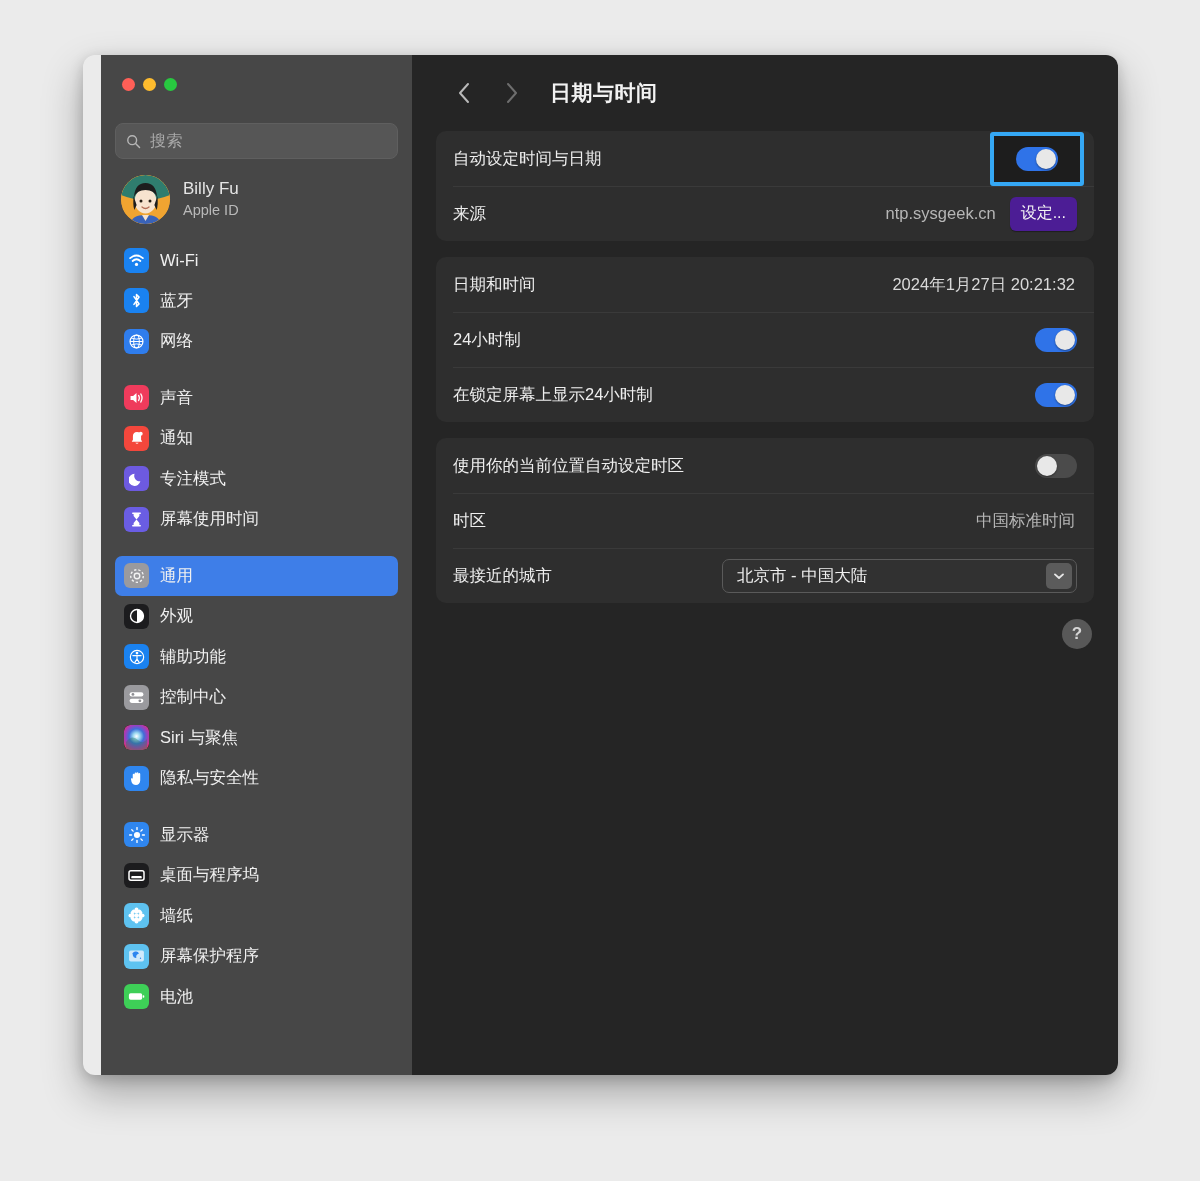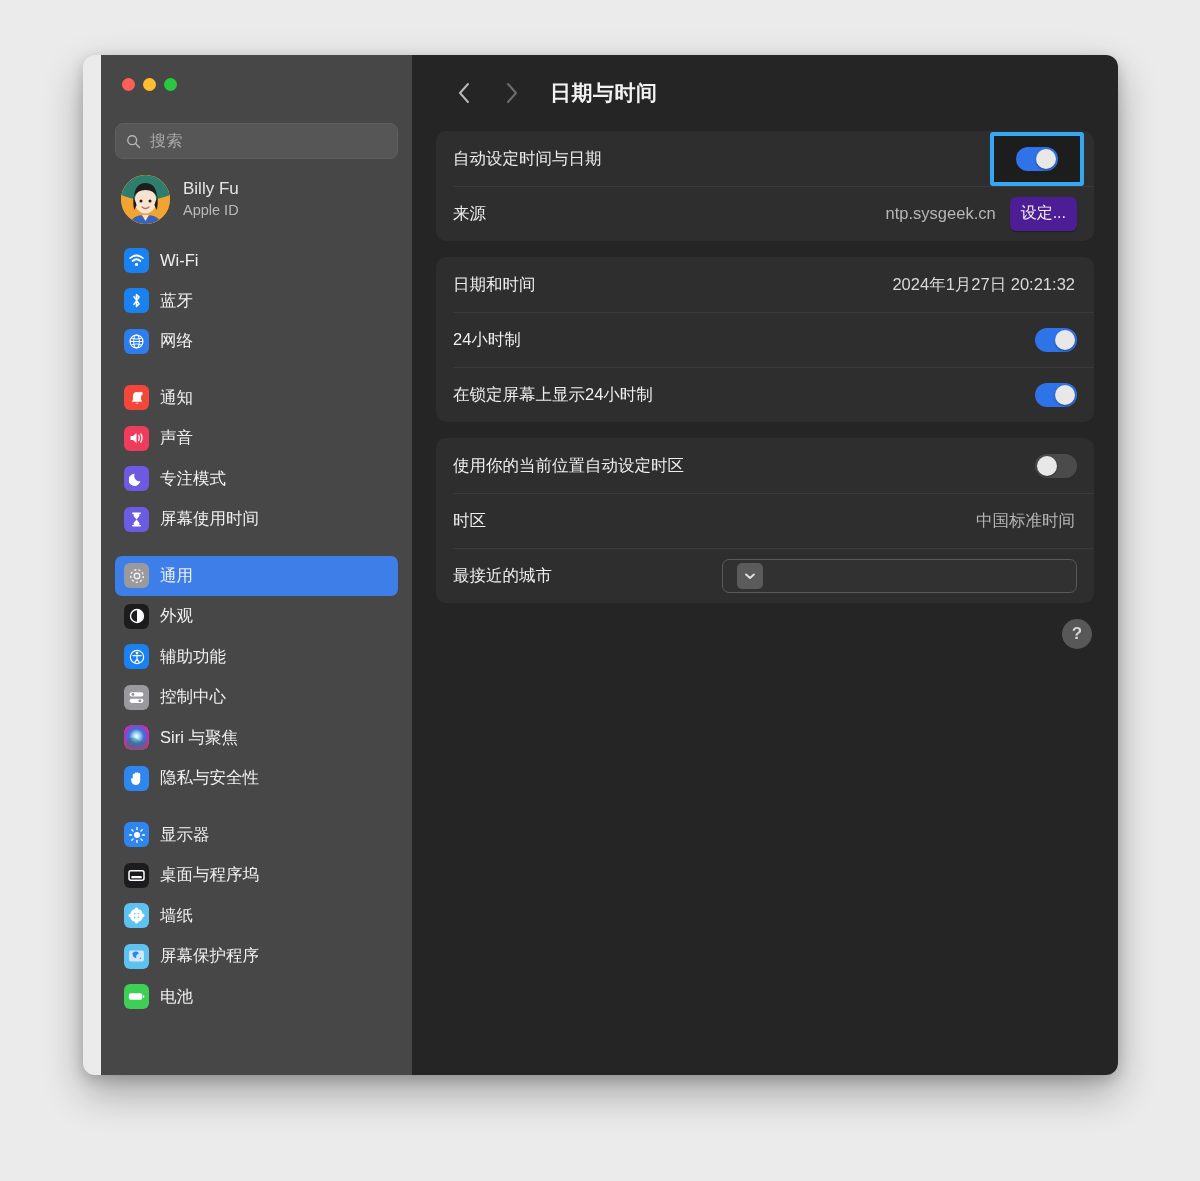--- a/index.html
+++ b/index.html
@@ -267,38 +267,38 @@
               <path d="M3.7 6 Q10 8.4 16.3 6" fill="none" stroke="#fff" stroke-width="1.1"></path>
               <path d="M3.7 14 Q10 11.6 16.3 14" fill="none" stroke="#fff" stroke-width="1.1"></path>
             </svg>
           </span>
           <span class="lbl">网络</span>
         </div>
       </div>
 
       <div class="group">
         <div class="row">
+          <span class="ico" style="background:#ef3b5c">
+            <svg width="17" height="16" viewBox="0 0 20 18">
+              <path d="M3 6.6 H6 L10 3 V15 L6 11.4 H3 Z" fill="#fff"></path>
+              <path d="M12.4 6 Q14.4 9 12.4 12" fill="none" stroke="#fff" stroke-width="1.5" stroke-linecap="round"></path>
+              <path d="M15 4.2 Q18 9 15 13.8" fill="none" stroke="#fff" stroke-width="1.5" stroke-linecap="round"></path>
+            </svg>
+          </span>
+          <span class="lbl">声音</span>
+        </div>
+        <div class="row">
           <span class="ico" style="background:#f4473c">
             <svg width="16" height="16" viewBox="0 0 18 18">
               <path d="M9 2.3 C5.9 2.3 4.4 4.4 4.4 7 V11 L3.1 13.2 H14.9 L13.6 11 V7 C13.6 4.4 12.1 2.3 9 2.3 Z" fill="#fff"></path>
               <path d="M7.1 14.4 Q9 16.4 10.9 14.4 Z" fill="#fff"></path>
               <circle cx="13.2" cy="4.2" r="2.2" fill="#fff"></circle>
             </svg>
           </span>
           <span class="lbl">通知</span>
-        </div>
-        <div class="row">
-          <span class="ico" style="background:#ef3b5c">
-            <svg width="17" height="16" viewBox="0 0 20 18">
-              <path d="M3 6.6 H6 L10 3 V15 L6 11.4 H3 Z" fill="#fff"></path>
-              <path d="M12.4 6 Q14.4 9 12.4 12" fill="none" stroke="#fff" stroke-width="1.5" stroke-linecap="round"></path>
-              <path d="M15 4.2 Q18 9 15 13.8" fill="none" stroke="#fff" stroke-width="1.5" stroke-linecap="round"></path>
-            </svg>
-          </span>
-          <span class="lbl">声音</span>
         </div>
         <div class="row">
           <span class="ico" style="background:#6d5ae0">
             <svg width="16" height="16" viewBox="0 0 18 18">
               <path d="M12.8 11.6 A6.2 6.2 0 0 1 6.3 3.2 A6.8 6.8 0 1 0 12.8 11.6 Z" fill="#fff"></path>
             </svg>
           </span>
           <span class="lbl">专注模式</span>
         </div>
         <div class="row">
@@ -512,20 +512,21 @@
           <span class="knob"></span>
         </div>
       </div>
       <div class="crow">
         <span class="label">时区</span>
         <span class="value">中国标准时间</span>
       </div>
       <div class="crow">
         <span class="label">最接近的城市</span>
         <div class="select">
+          <span class="sv">北京市 - 中国大陆</span>
           <span class="arrowbox">
             <svg width="12" height="8" viewBox="0 0 12 8">
               <polyline points="2,2.4 6,6 10,2.4" fill="none" stroke="#e6e6e6" stroke-width="1.9" stroke-linecap="round" stroke-linejoin="round"></polyline>
             </svg>
           </span>
         </div>
       </div>
     </div>
 
     <div class="helpwrap">

